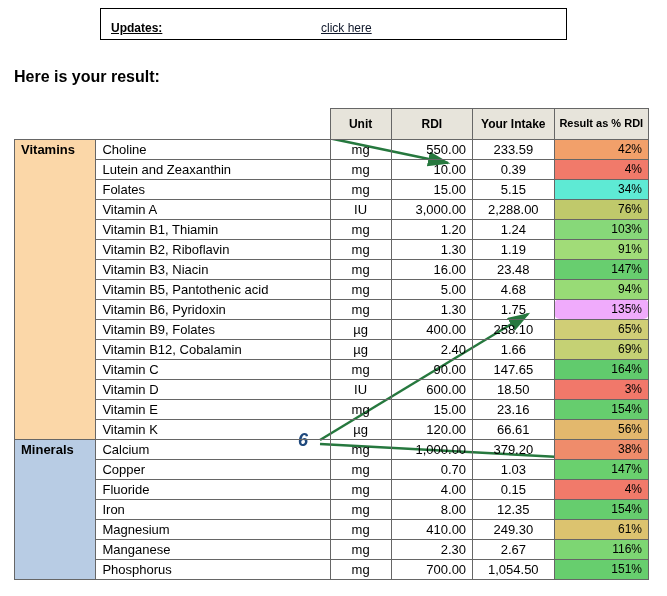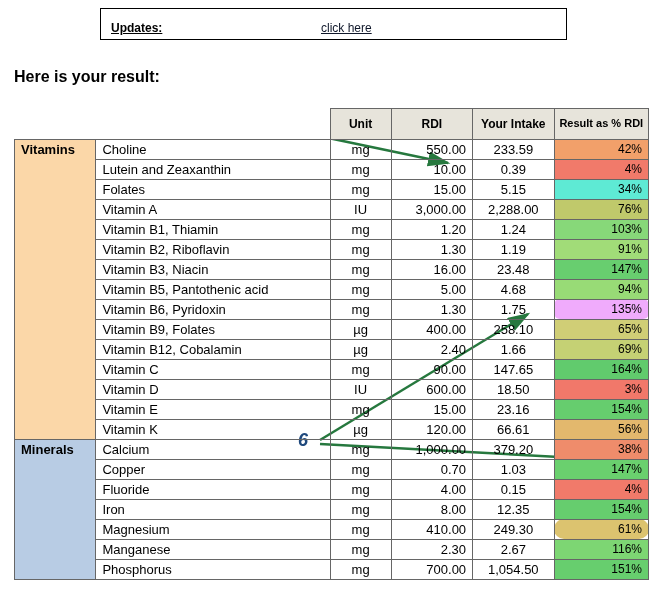--- a/index.html
+++ b/index.html
@@ -263,21 +263,21 @@
         <td class="unit">mg</td>
         <td class="rdi">8.00</td>
         <td class="intake">12.35</td>
         <td class="pct" style="background: rgb(102, 205, 110);">154%</td>
       </tr>
       <tr>
         <td class="nutrient">Magnesium</td>
         <td class="unit">mg</td>
         <td class="rdi">410.00</td>
         <td class="intake">249.30</td>
-        <td class="pct" style="background: rgb(220, 195, 111); border-radius: 10px;">61%</td>
+        <td class="pct" style="background: rgb(220, 195, 111);">61%</td>
       </tr>
       <tr>
         <td class="nutrient">Manganese</td>
         <td class="unit">mg</td>
         <td class="rdi">2.30</td>
         <td class="intake">2.67</td>
         <td class="pct" style="background: rgb(125, 214, 115);">116%</td>
       </tr>
       <tr>
         <td class="nutrient">Phosphorus</td>

